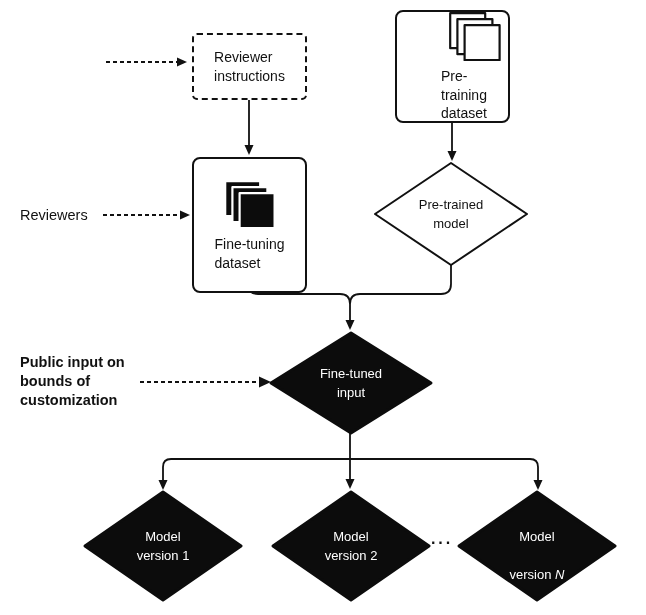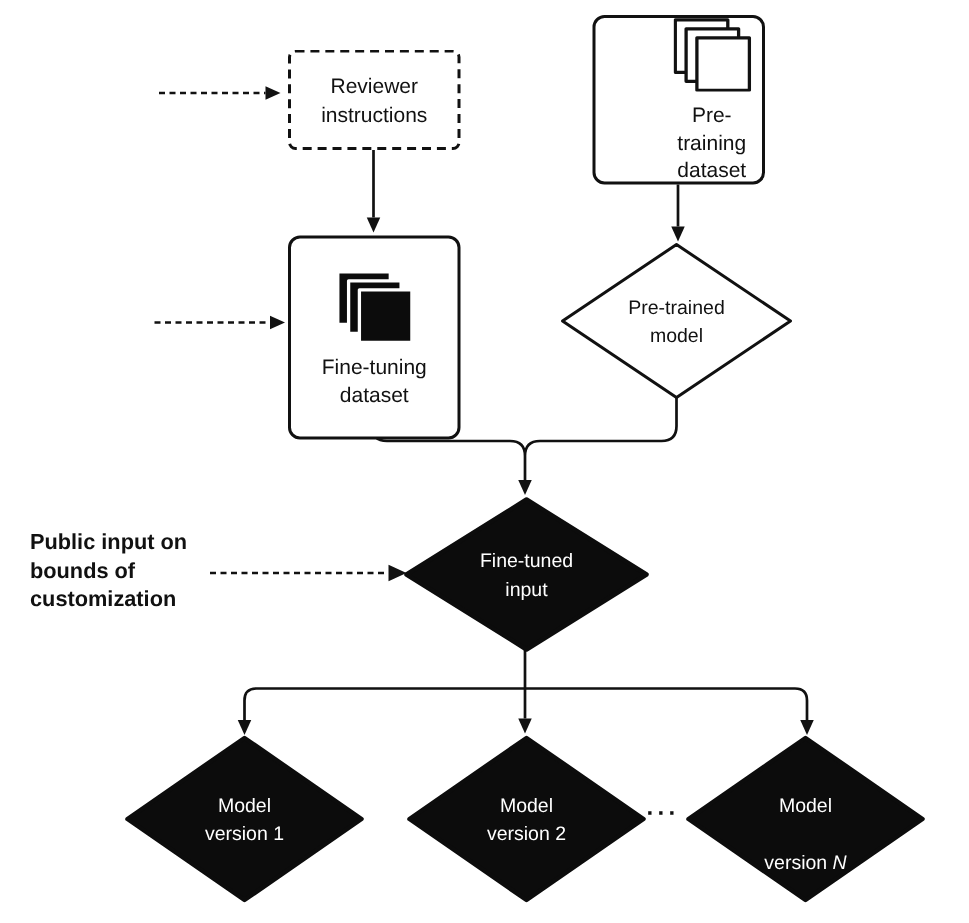--- a/index.html
+++ b/index.html
@@ -20,21 +20,20 @@
   }
   .side-label.bold{font-weight:700;}
   .node-box{
     position:absolute;
     box-sizing:border-box;
     border:2px solid #111111;
     border-radius:8px;
     background:#ffffff;
     display:flex;flex-direction:column;
     align-items:center;justify-content:center;
-    text-align:center;
   }
   .node-box.dashed{border:2px dashed #111111;border-radius:5px;}
   .box-label{
     font-size:14px;line-height:18.5px;
     white-space:pre-line;color:#111111;
   }
   .icon-wrap{margin:2px 0 6px 0;line-height:0;}
   .diamond-label{
     position:absolute;
     display:flex;align-items:center;justify-content:center;
@@ -85,20 +84,21 @@
     <polygon points="533.5,480 542.5,480 538,490" fill="#111111" stroke="none"></polygon>
 
     <polygon points="451,163 527,214 451,265 375,214" fill="#ffffff" stroke="#111111" stroke-width="2" stroke-linejoin="round"></polygon>
     <polygon points="351,333 431,383 351,433 271,383" fill="#0c0c0c" stroke="#0c0c0c" stroke-width="3" stroke-linejoin="round"></polygon>
     <polygon points="163,492 241,546 163,600 85,546" fill="#0c0c0c" stroke="#0c0c0c" stroke-width="3" stroke-linejoin="round"></polygon>
     <polygon points="351,492 429,546 351,600 273,546" fill="#0c0c0c" stroke="#0c0c0c" stroke-width="3" stroke-linejoin="round"></polygon>
     <polygon points="537,492 615,546 537,600 459,546" fill="#0c0c0c" stroke="#0c0c0c" stroke-width="3" stroke-linejoin="round"></polygon>
   </svg>
 
 
+  <div class="side-label" style="left:20px;top:206px;width:90px;">Reviewers</div>
 
   <div class="side-label bold" style="left:20px;top:353px;width:135px;">Public input on
 bounds of
 customization</div>
 
   <div class="node-box dashed" style="left:192px;top:33px;width:115px;height:67px;">
     <div class="box-label">Reviewer
 instructions</div>
   </div>
 

